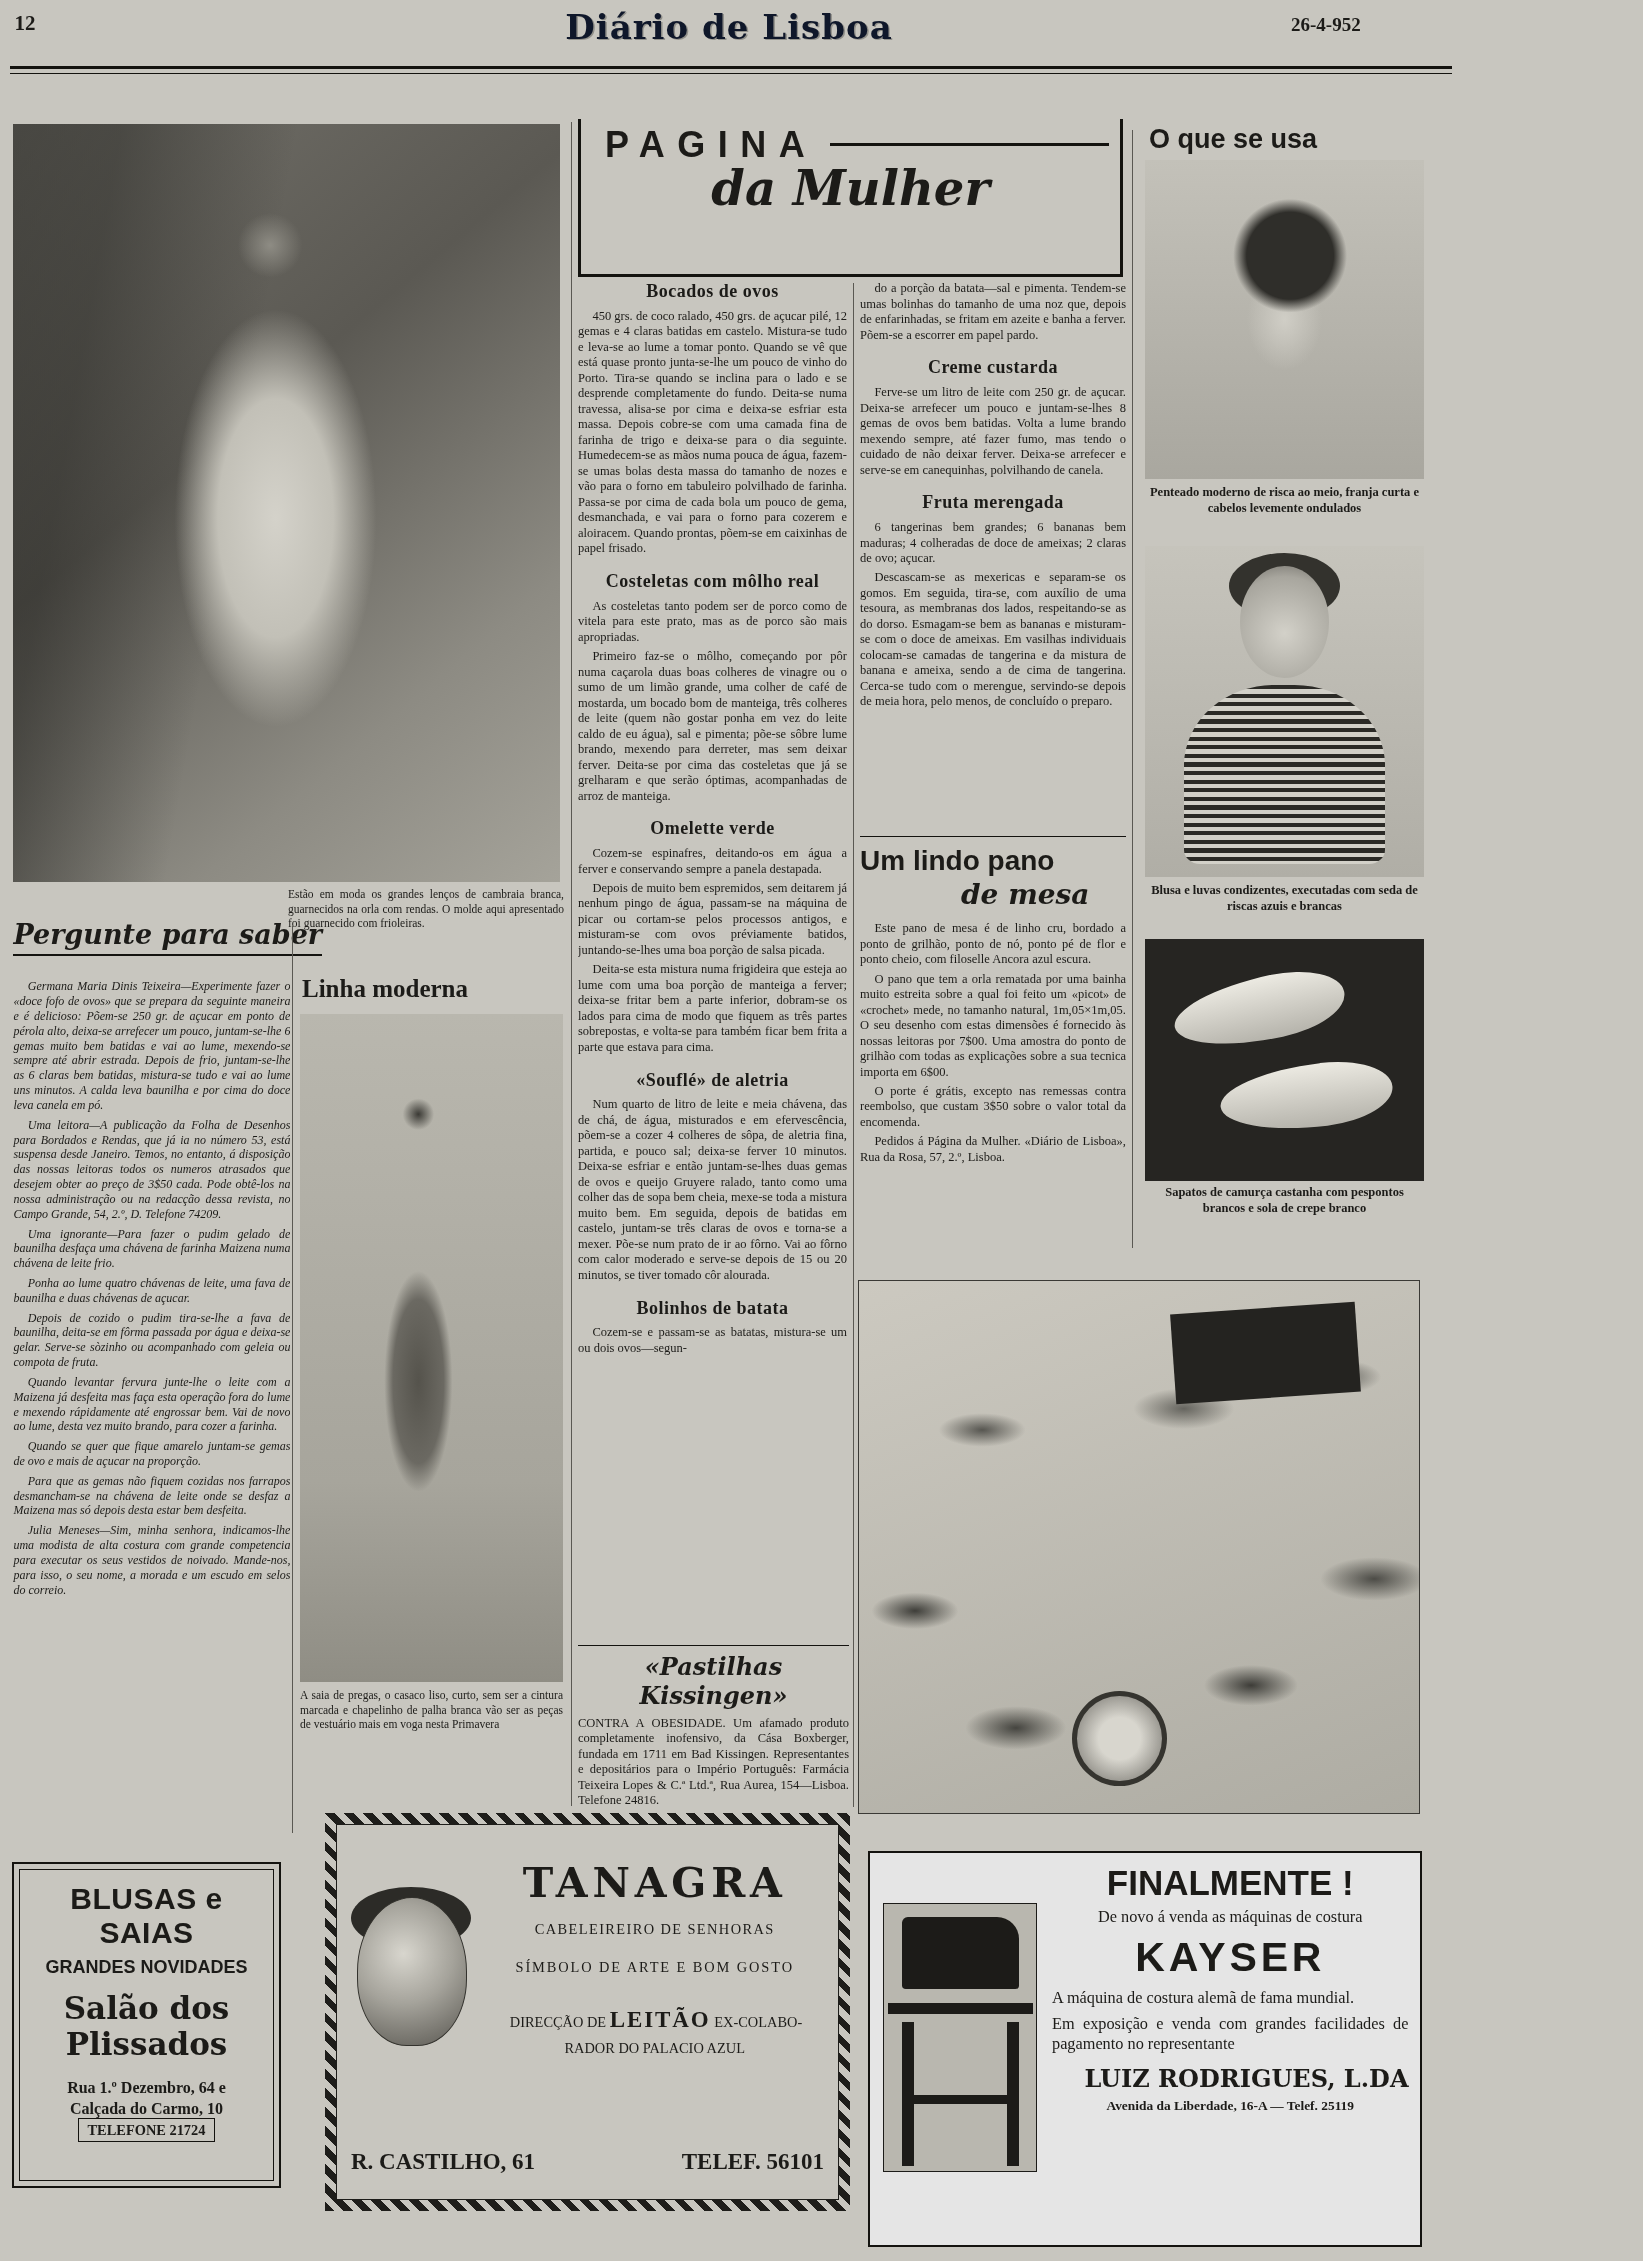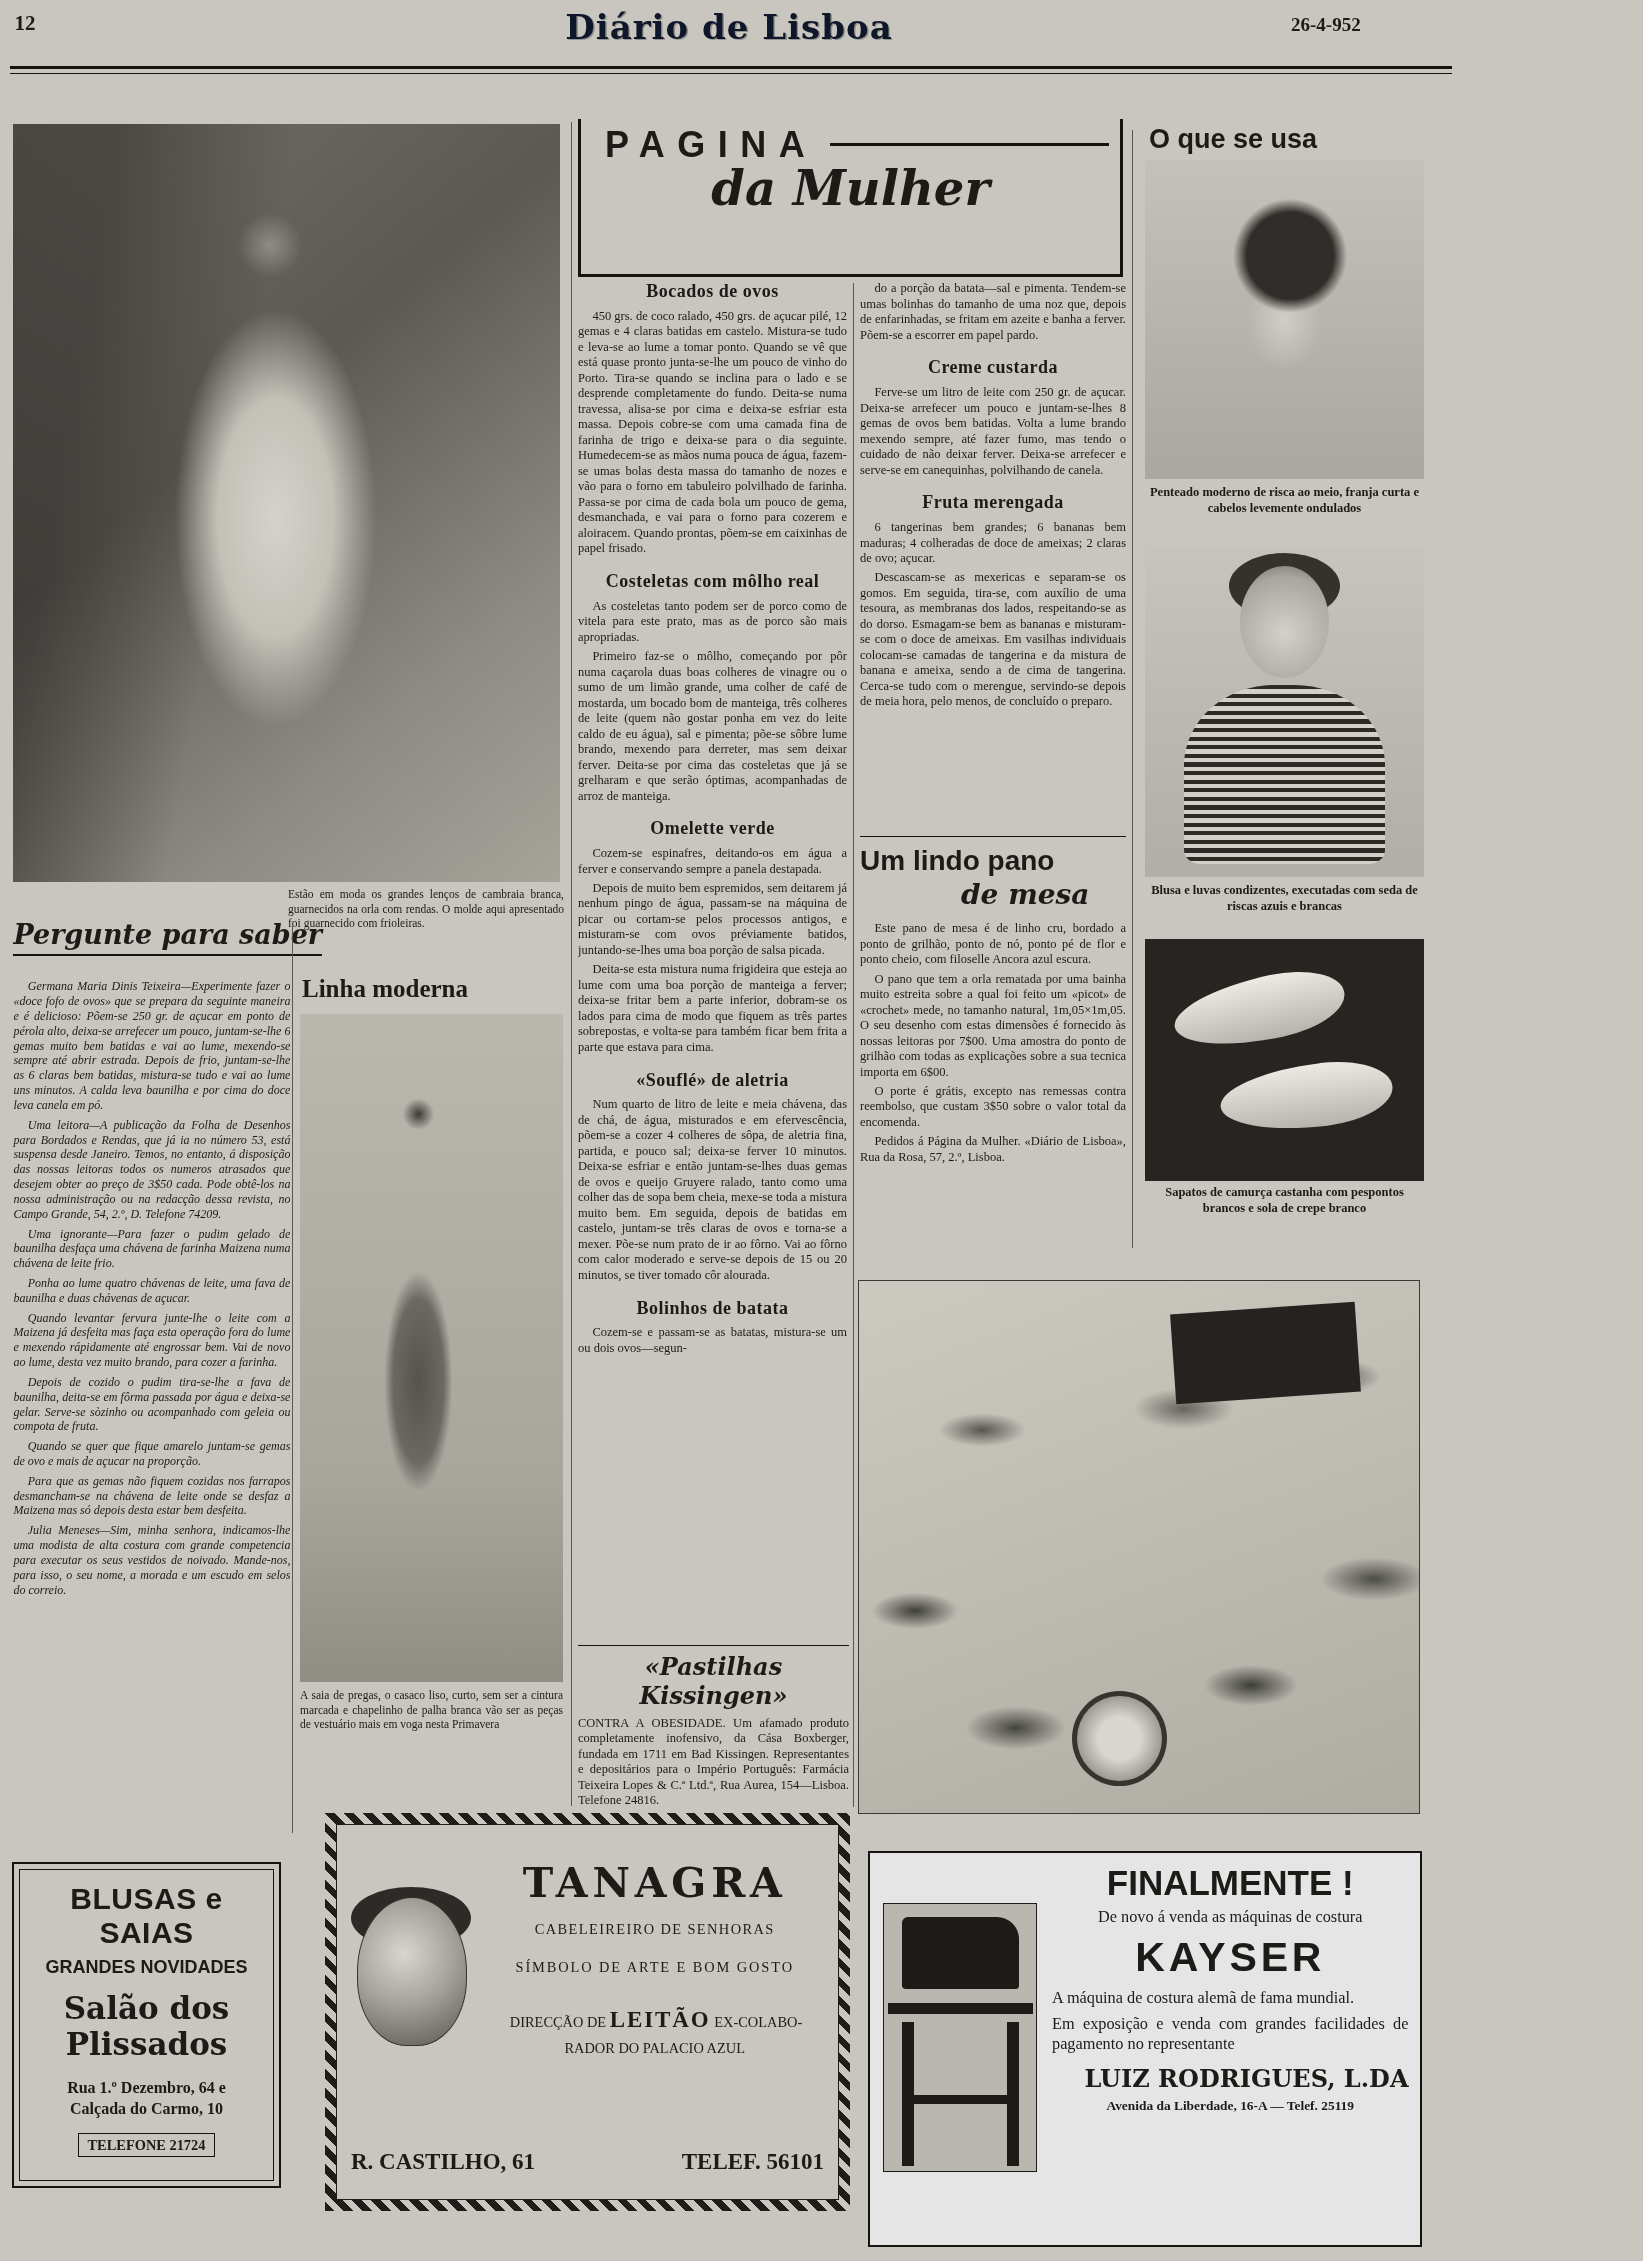--- a/index.html
+++ b/index.html
@@ -154,21 +154,21 @@
     padding:12.5px 4.8px; }
   #ad-blusas .a1 { font-family:"Liberation Sans", sans-serif; font-weight:bold;
     font-size:30px; letter-spacing:0.5px; }
   #ad-blusas .a2 { font-family:"Liberation Sans", sans-serif; font-weight:bold;
     font-size:18px; margin-top:6.7px; }
   #ad-blusas .a3 { font-family:"DejaVu Serif", serif; font-weight:bold;
     font-size:31px; margin-top:12.5px; }
   #ad-blusas .a4 { font-weight:bold; font-size:16px; margin-top:16.3px; }
   #ad-blusas .a5 { font-weight:bold; font-size:16px; margin-top:2.9px; }
   #ad-blusas .a6 { display:inline-block; font-weight:bold; font-size:14.4px;
-    border:1.4px solid #14130f; padding:2.9px 8.6px; margin-top:15px; }
+    border:1.4px solid #14130f; padding:2.9px 8.6px; margin-top:0; }
 
   #ad-tanagra { left:325px; top:1813px; width:525px; height:398px;
     background: repeating-linear-gradient(45deg,#1e1d1a 0 6.7px,#c8c6bf 6.7px 13.4px);
     padding:10.6px; }
   #ad-tanagra .inner { position:relative; width:100%; height:100%;
     background:#c8c6bf; border:1.4px solid #1e1d1a; }
   #ad-tanagra .t-head { position:absolute; left:20px; top:72px; width:110px; height:149px;
     border-radius:50% 50% 45% 45%;
     background: radial-gradient(circle at 42% 38%, #d8d6ce 0%, #a5a39b 45%, #57554f 100%);
     border:1.9px solid #33322d; }
@@ -322,22 +322,22 @@
     <div class="box"></div>
     <div class="rosette"></div>
   </div>
 
   <div class="abs" id="pergunte-title">Pergunte para saber</div>
   <div class="abs body-text" id="pergunte-body">
       <p>Germana Maria Dinis Teixeira—Experimente fazer o «doce fofo de ovos» que se prepara da seguinte maneira e é delicioso: Põem-se 250 gr. de açucar em ponto de pérola alto, deixa-se arrefecer um pouco, juntam-se-lhe 6 gemas muito bem batidas e vai ao lume, mexendo-se sempre até abrir estrada. Depois de frio, juntam-se-lhe as 6 claras bem batidas, mistura-se tudo e vai ao lume uns minutos. A calda leva baunilha e por cima do doce leva canela em pó.</p>
       <p>Uma leitora—A publicação da Folha de Desenhos para Bordados e Rendas, que já ia no número 53, está suspensa desde Janeiro. Temos, no entanto, á disposição das nossas leitoras todos os numeros atrasados que desejem obter ao preço de 3$50 cada. Pode obtê-los na nossa administração ou na redacção dessa revista, no Campo Grande, 54, 2.º, D. Telefone 74209.</p>
       <p>Uma ignorante—Para fazer o pudim gelado de baunilha desfaça uma chávena de farinha Maizena numa chávena de leite frio.</p>
       <p>Ponha ao lume quatro chávenas de leite, uma fava de baunilha e duas chávenas de açucar.</p>
+      <p>Depois de cozido o pudim tira-se-lhe a fava de baunilha, deita-se em fôrma passada por água e deixa-se gelar. Serve-se sòzinho ou acompanhado com geleia ou compota de fruta.</p>
       <p>Quando levantar fervura junte-lhe o leite com a Maizena já desfeita mas faça esta operação fora do lume e mexendo rápidamente até engrossar bem. Vai de novo ao lume, desta vez muito brando, para cozer a farinha.</p>
-      <p>Depois de cozido o pudim tira-se-lhe a fava de baunilha, deita-se em fôrma passada por água e deixa-se gelar. Serve-se sòzinho ou acompanhado com geleia ou compota de fruta.</p>
       <p>Quando se quer que fique amarelo juntam-se gemas de ovo e mais de açucar na proporção.</p>
       <p>Para que as gemas não fiquem cozidas nos farrapos desmancham-se na chávena de leite onde se desfaz a Maizena mas só depois desta estar bem desfeita.</p>
       <p>Julia Meneses—Sim, minha senhora, indicamos-lhe uma modista de alta costura com grande competencia para executar os seus vestidos de noivado. Mande-nos, para isso, o seu nome, a morada e um escudo em selos do correio.</p>
     </div>
 
   <div class="abs" id="linha-title">Linha moderna</div>
   <div class="photo" id="photo-linha"></div>
   <div class="abs caption" id="linha-caption">A saia de pregas, o casaco liso, curto, sem ser a cintura marcada e chapelinho de palha branca vão ser as peças de vestuário mais em voga nesta Primavera</div>
 
   <section class="abs" id="kissingen">

